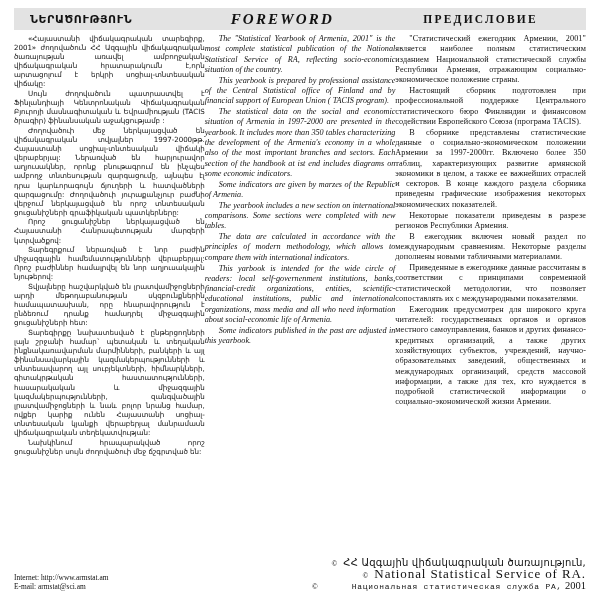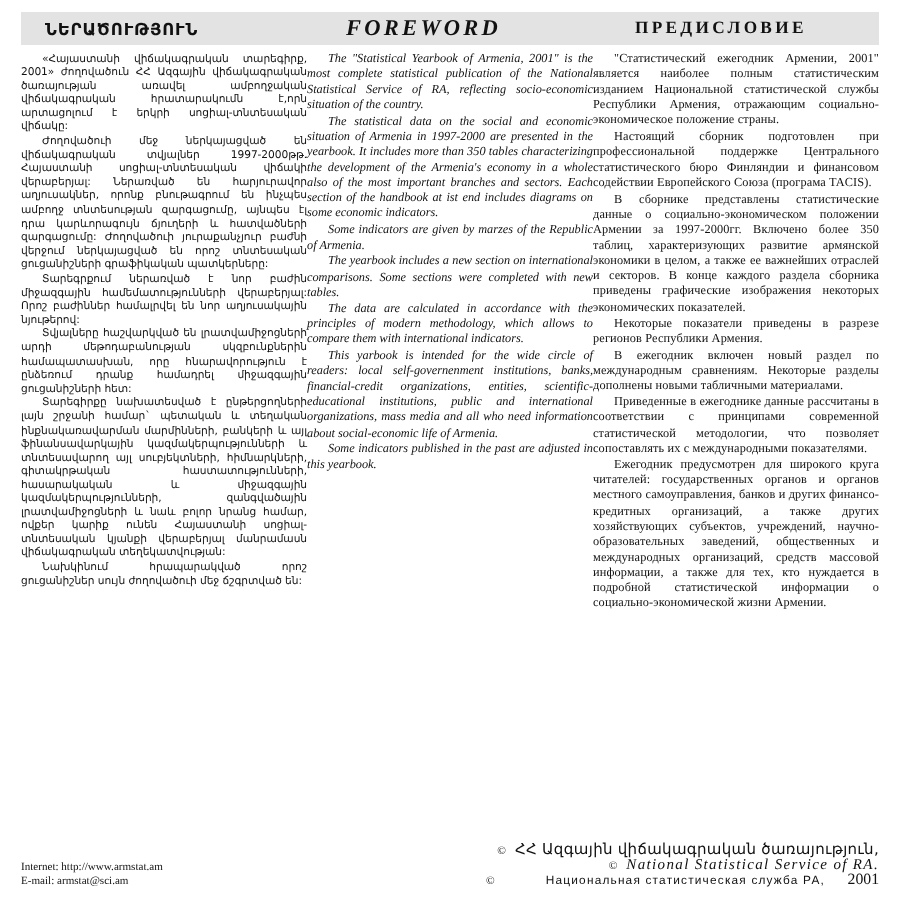--- a/index.html
+++ b/index.html
@@ -128,60 +128,62 @@
     margin-right: 6px;
     font-family: "Liberation Serif", serif;
   }
   .copy-arm {
     font-family: "DejaVu Sans", sans-serif;
     font-size: 10px;
     letter-spacing: 0.2px;
   }
   .copy-eng {
     font-family: "Liberation Serif", serif;
-    font-style: italic;
-    font-size: 10px;
+    font-size: 13px;
     letter-spacing: 0.9px;
   }
   .copy-rus {
-    font-family: Liberation Sans, sans-serif;
+    font-family: Liberation Mono, monospace;
     font-size: 7.9px;
     letter-spacing: 0.8px;
     margin-left: 28px;
   }
   .copy-year {
     font-family: "Liberation Serif", serif;
     font-size: 10.5px;
-    margin-left: 15px;
+    margin-left: 3px;
   }
 </style>
 </head>
 <body>
 
 <div class="page">
 
   <div class="header-row">
     <div class="header-cell hdr-arm">ՆԵՐԱԾՈՒԹՅՈՒՆ</div>
     <div class="header-cell hdr-eng">FOREWORD</div>
     <div class="header-cell hdr-rus">ПРЕДИСЛОВИЕ</div>
   </div>
 
   <div class="columns">
 
     <div class="col col-arm">
       <p>«Հայաստանի վիճակագրական տարեգիրք, 2001» ժողովածուն ՀՀ Ազգային վիճակագրական ծառայության առավել ամբողջական վիճակագրական հրատարակումն է,որն արտացոլում է երկրի սոցիալ-տնտեսական վիճակը:</p>
+      <p>Սույն ժողովածուն պատրաստվել է Ֆինլանդիայի Կենտրոնական Վիճակագրական Բյուրոյի մասնագիտական և Եվրամիության (TACIS ծրագիր) ֆինանսական աջակցությամբ :</p>
       <p>Ժողովածուի մեջ ներկայացված են վիճակագրական տվյալներ 1997-2000թթ. Հայաստանի սոցիալ-տնտեսական վիճակի վերաբերյալ: Ներառված են հարյուրավոր աղյուսակներ, որոնք բնութագրում են ինչպես ամբողջ տնտեսության զարգացումը, այնպես էլ դրա կարևորագույն ճյուղերի և հատվածների զարգացումը: Ժողովածուի յուրաքանչյուր բաժնի վերջում ներկայացված են որոշ տնտեսական ցուցանիշների գրաֆիկական պատկերները:</p>
+      <p>Որոշ ցուցանիշներ ներկայացված են Հայաստանի Հանրապետության մարզերի կտրվածքով:</p>
       <p>Տարեգրքում ներառված է նոր բաժին միջազգային համեմատությունների վերաբերյալ: Որոշ բաժիններ համալրվել են նոր աղյուսակային նյութերով:</p>
       <p>Տվյալները հաշվարկված են լրատվամիջոցների արդի մեթոդաբանության սկզբունքներին համապատասխան, որը հնարավորություն է ընձեռում դրանք համադրել միջազգային ցուցանիշների հետ:</p>
       <p>Տարեգիրքը նախատեսված է ընթերցողների լայն շրջանի համար` պետական և տեղական ինքնակառավարման մարմինների, բանկերի և այլ ֆինանսավարկային կազմակերպությունների և տնտեսավարող այլ սուբյեկտների, հիմնարկների, գիտակրթական հաստատությունների, հասարակական և միջազգային կազմակերպությունների, զանգվածային լրատվամիջոցների և նաև բոլոր նրանց համար, ովքեր կարիք ունեն Հայաստանի սոցիալ-տնտեսական կյանքի վերաբերյալ մանրամասն վիճակագրական տեղեկատվության:</p>
       <p>Նախկինում հրապարակված որոշ ցուցանիշներ սույն ժողովածուի մեջ ճշգրտված են:</p>
     </div>
 
     <div class="col col-eng">
       <p>The "Statistical Yearbook of Armenia, 2001" is the most complete statistical publication of the National Statistical Service of RA, reflecting socio-economic situation of the country.</p>
+      <p>This yearbook is prepared by professional assistance of the Central Statistical office of Finland and by financial support of European Union ( TACIS program).</p>
       <p>The statistical data on the social and economic situation of Armenia in 1997-2000 are presented in the yearbook. It includes more than 350 tables characterizing the development of the Armenia's economy in a whole also of the most important branches and sectors. Each section of the handbook at ist end includes diagrams on some economic indicators.</p>
       <p>Some indicators are given by marzes of the Republic of Armenia.</p>
       <p>The yearbook includes a new section on international comparisons. Some sections were completed with new tables.</p>
       <p>The data are calculated in accordance with the principles of modern methodology, which allows to compare them with international indicators.</p>
       <p>This yarbook is intended for the wide circle of readers: local self-governenment institutions, banks, financial-credit organizations, entities, scientific-educational institutions, public and international organizations, mass media and all who need information about social-economic life of Armenia.</p>
       <p>Some indicators published in the past are adjusted in this yearbook.</p>
     </div>
 
     <div class="col col-rus">
       <p>"Статистический ежегодник Армении, 2001" является наиболее полным статистическим изданием Национальной статистической службы Республики Армения, отражающим социально-экономическое положение страны.</p>

